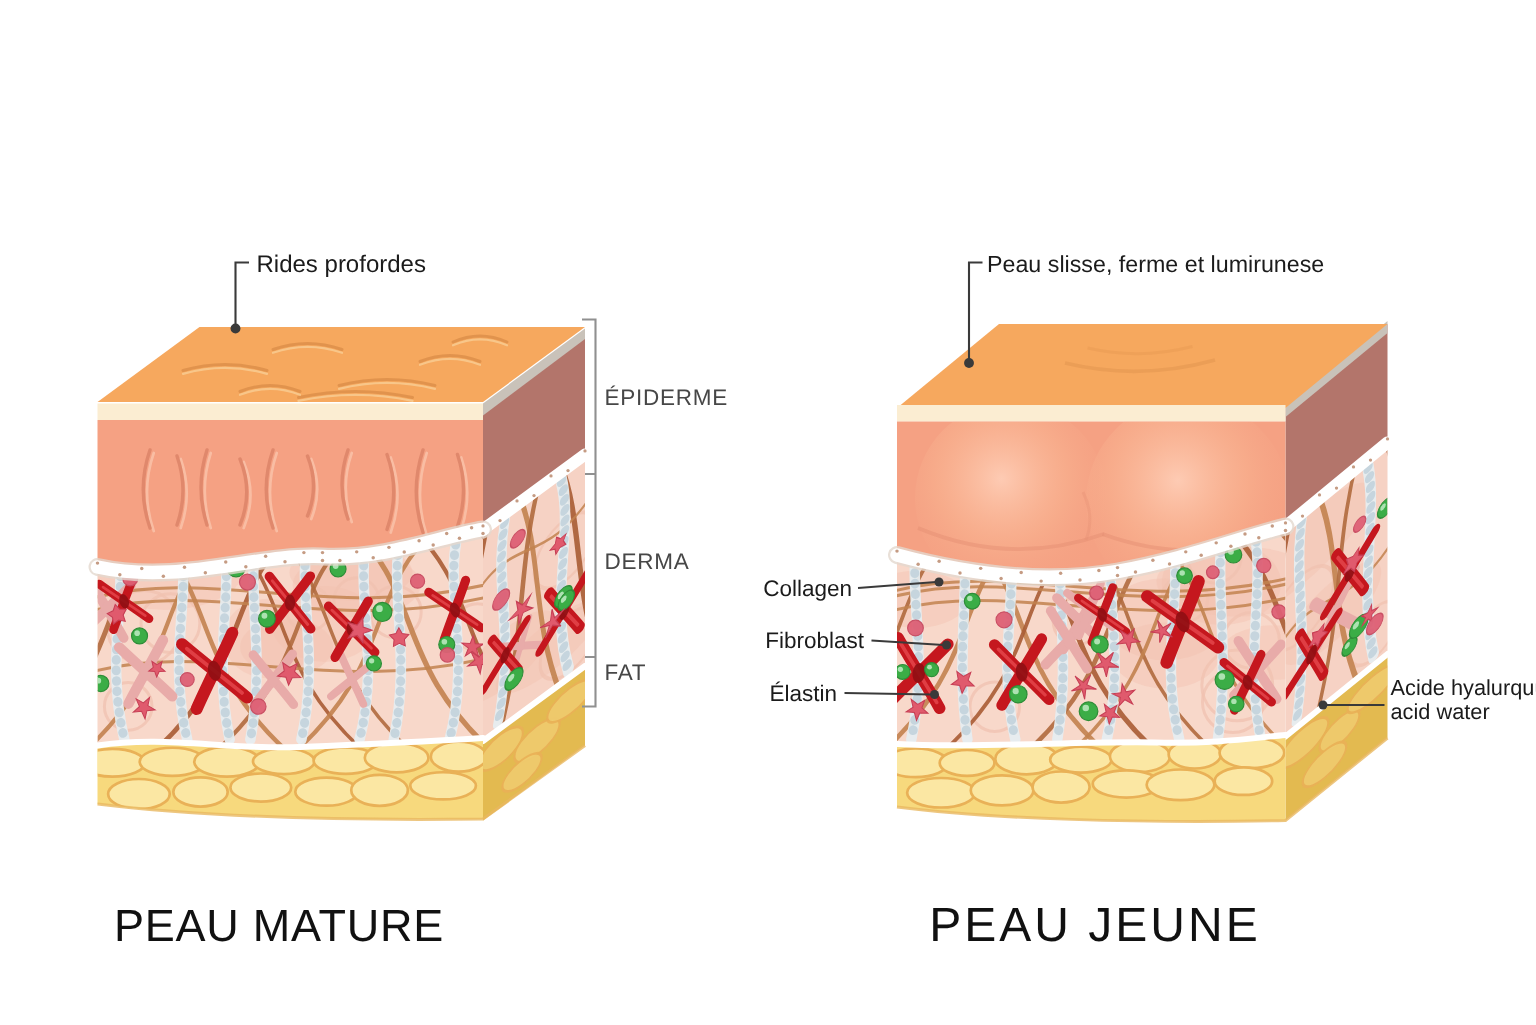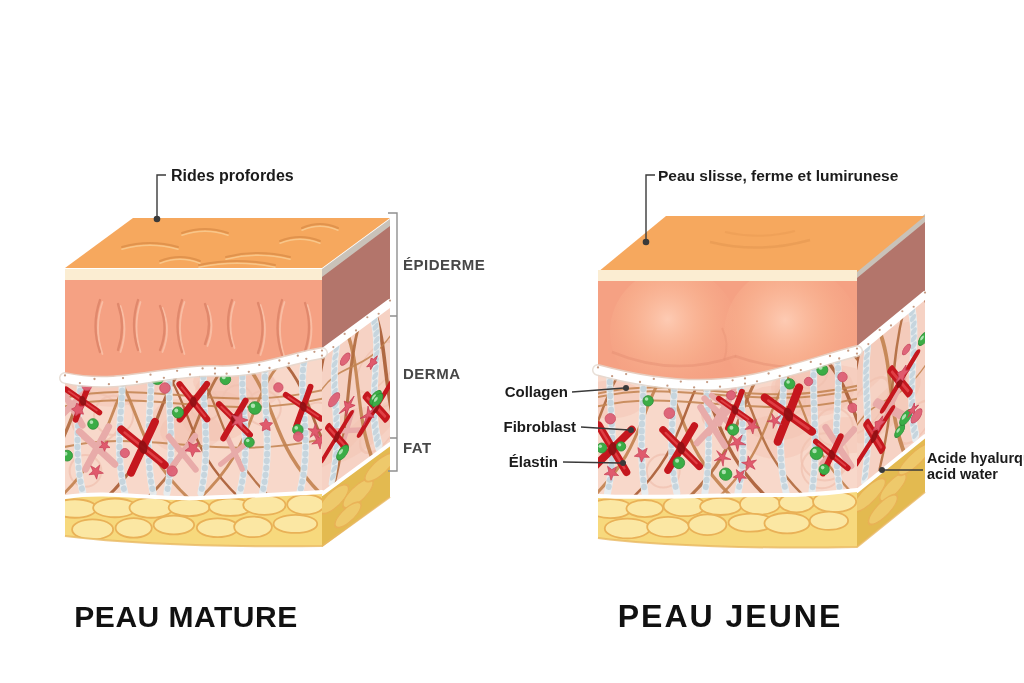--- a/index.html
+++ b/index.html
@@ -1,17 +1,17 @@
 <!DOCTYPE html>
 <html><head>
 <meta charset="utf-8">
 <style>
   html,body{margin:0;padding:0;background:#ffffff;}
   .stage{position:relative;width:1024px;height:683px;overflow:hidden;background:#ffffff;
-         font-family:"Liberation Sans", sans-serif;font-weight:bold;}
+         font-family:"Liberation Sans", sans-serif;}
   svg{display:block;}
   text{font-family:"Liberation Sans", sans-serif;}
 </style>
 </head>
 <body>
 
 <div class="stage">
 <svg width="1024" height="683" viewBox="0 0 1024 683" xmlns="http://www.w3.org/2000/svg">
   <defs>
     <radialGradient id="bumpGrad" cx="0.45" cy="0.4" r="0.62">

